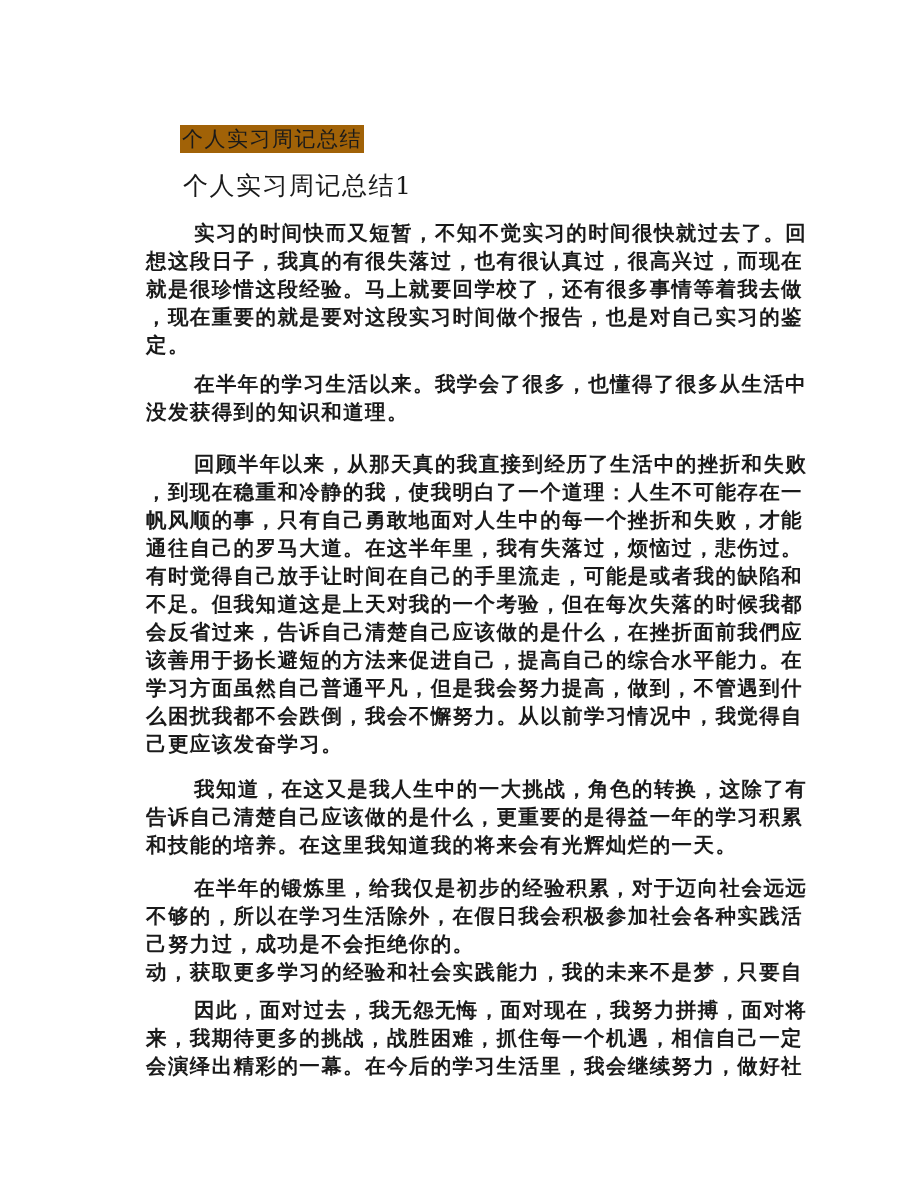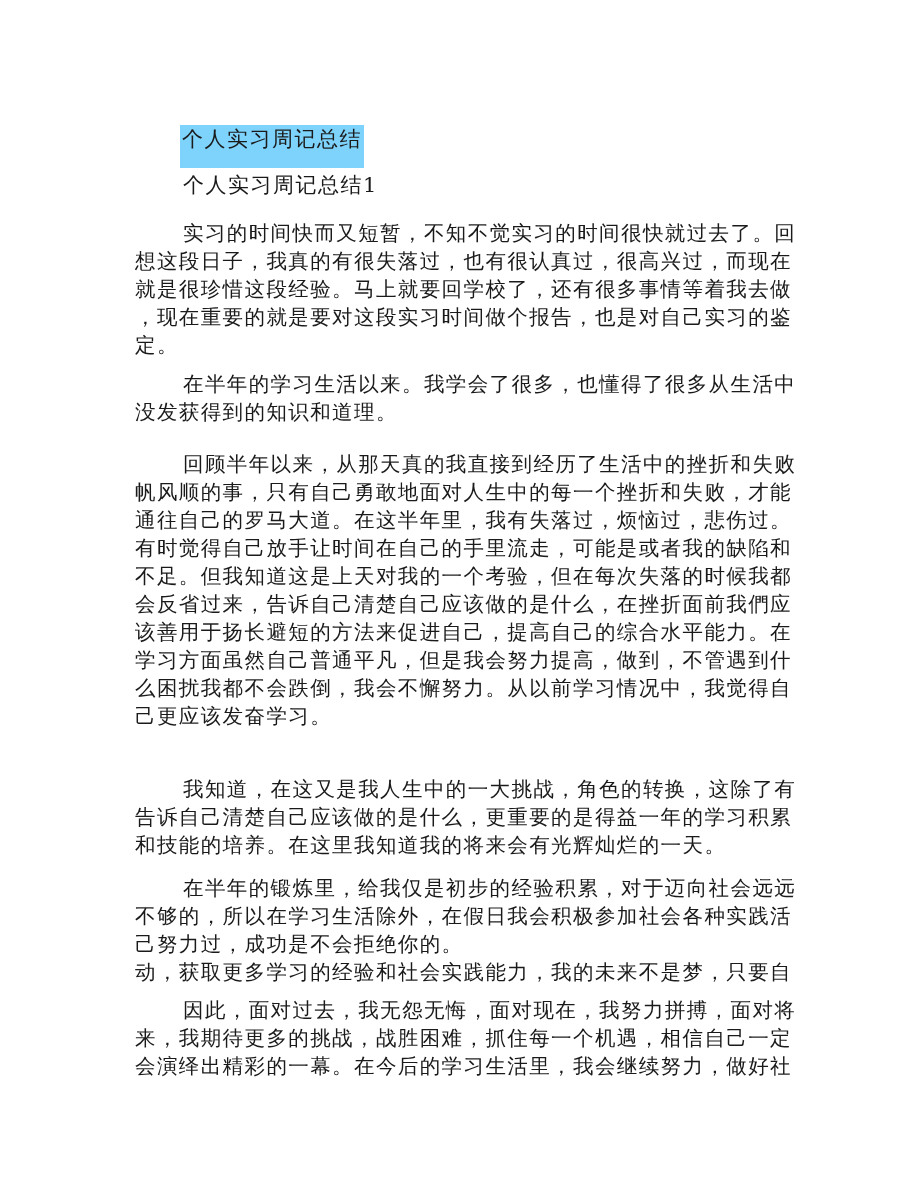--- a/index.html
+++ b/index.html
@@ -18,41 +18,42 @@
   .page {
     position: absolute;
     left: 135px;
     top: 0;
     width: 650px;
   }
   .title-wrap {
     position: absolute;
     left: 45px;
     top: 125px;
-    height: 43px;
+    height: 28px;
     padding: 0 2px;
-    background: #7dd3fc;
+    background: #a16207;
     line-height: 29px;
     font-size: 21px;
     letter-spacing: 1.5px;
     white-space: nowrap;
   }
   .subtitle {
     position: absolute;
     left: 48px;
     top: 171px;
     line-height: 29px;
-    font-size: 21px;
+    font-size: 25px;
     letter-spacing: 1.5px;
     white-space: nowrap;
   }
   .para {
     position: absolute;
-    left: 0;
+    left: 11px;
     width: 650px;
+    font-weight: bold;
   }
   .line {
     height: 28px;
     line-height: 28px;
     font-size: 20.5px;
     white-space: nowrap;
     letter-spacing: 1.4px;
   }
   .line.first {
     padding-left: 48px;
@@ -74,20 +75,21 @@
         <div class="line">就是很珍惜这段经验。马上就要回学校了，还有很多事情等着我去做</div>
         <div class="line">，现在重要的就是要对这段实习时间做个报告，也是对自己实习的鉴</div>
         <div class="line">定。</div>
       </div>
       <div class="para" style="top: 370px;">
         <div class="line first">在半年的学习生活以来。我学会了很多，也懂得了很多从生活中</div>
         <div class="line">没发获得到的知识和道理。</div>
       </div>
       <div class="para" style="top: 450px;">
         <div class="line first">回顾半年以来，从那天真的我直接到经历了生活中的挫折和失败</div>
+        <div class="line">，到现在稳重和冷静的我，使我明白了一个道理：人生不可能存在一</div>
         <div class="line">帆风顺的事，只有自己勇敢地面对人生中的每一个挫折和失败，才能</div>
         <div class="line">通往自己的罗马大道。在这半年里，我有失落过，烦恼过，悲伤过。</div>
         <div class="line">有时觉得自己放手让时间在自己的手里流走，可能是或者我的缺陷和</div>
         <div class="line">不足。但我知道这是上天对我的一个考验，但在每次失落的时候我都</div>
         <div class="line">会反省过来，告诉自己清楚自己应该做的是什么，在挫折面前我們应</div>
         <div class="line">该善用于扬长避短的方法来促进自己，提高自己的综合水平能力。在</div>
         <div class="line">学习方面虽然自己普通平凡，但是我会努力提高，做到，不管遇到什</div>
         <div class="line">么困扰我都不会跌倒，我会不懈努力。从以前学习情况中，我觉得自</div>
         <div class="line">己更应该发奋学习。</div>
       </div>

